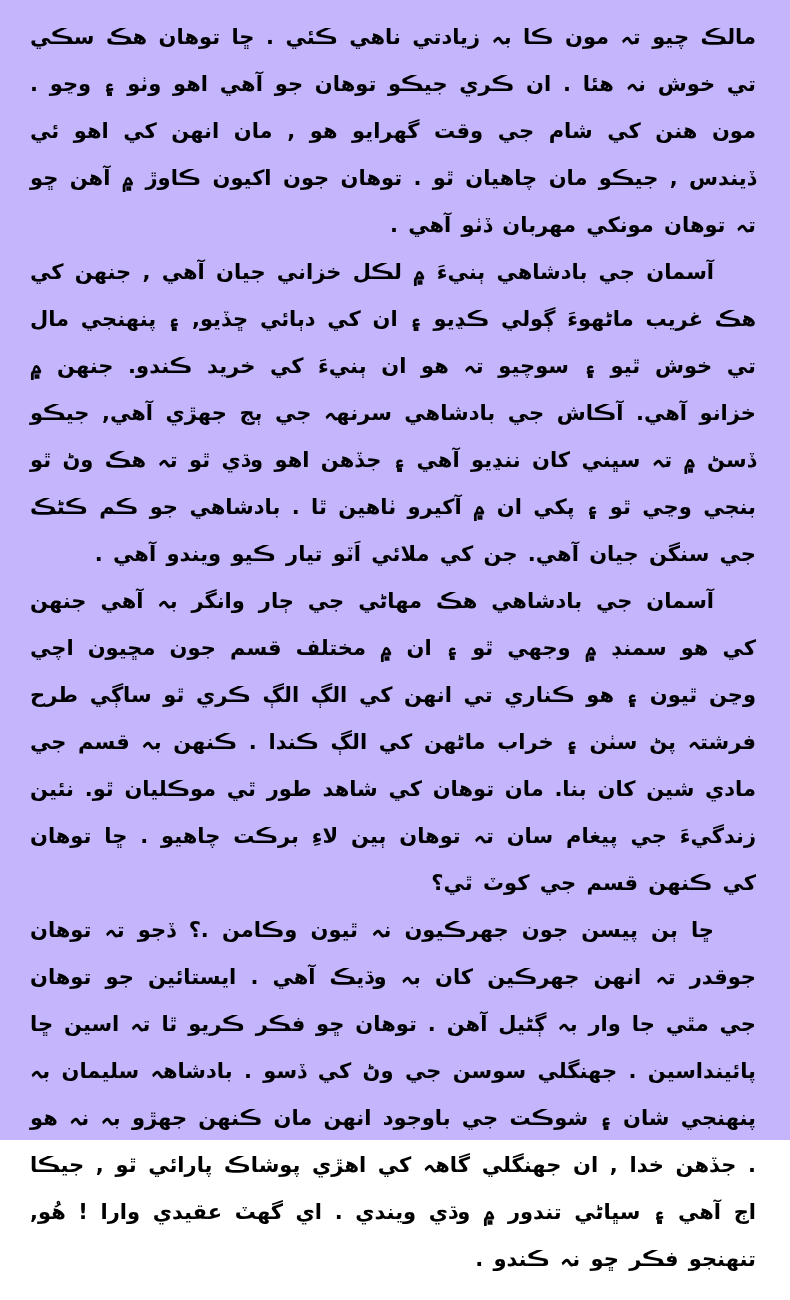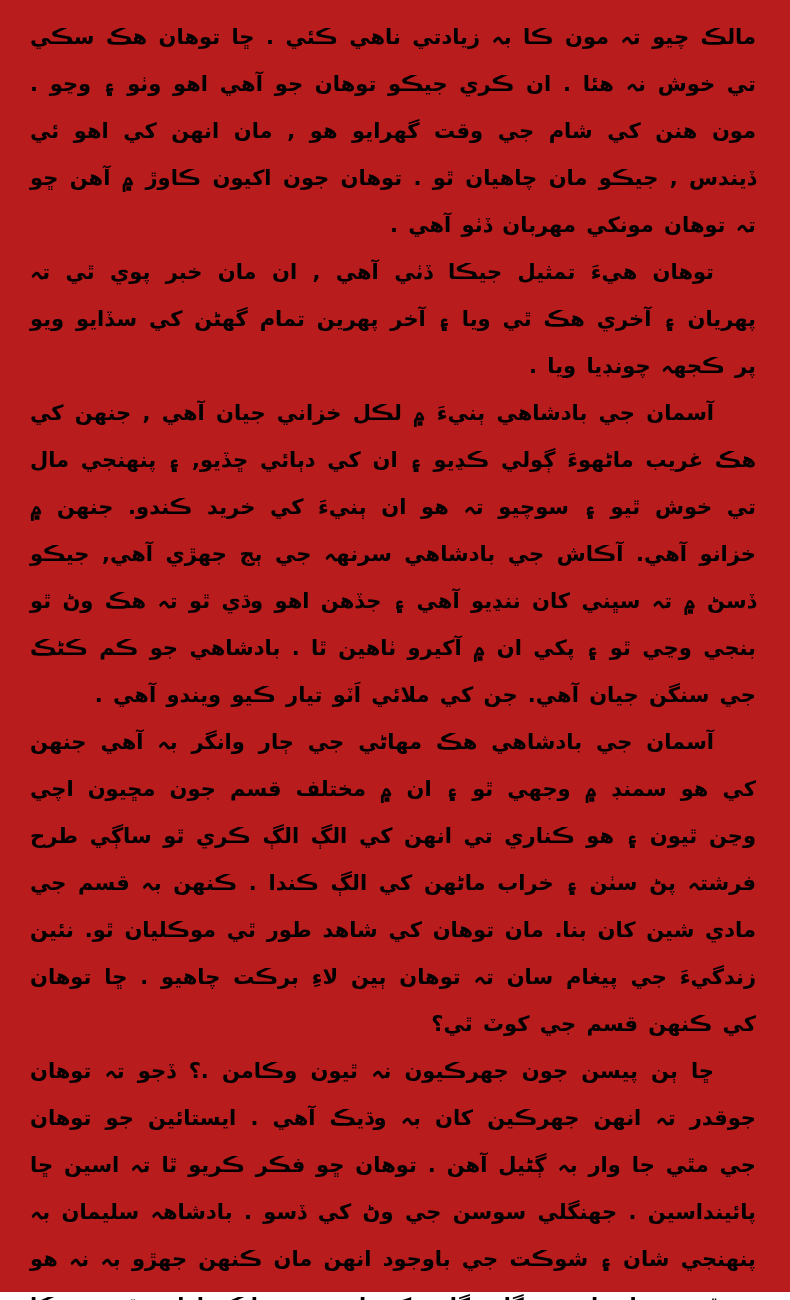--- a/index.html
+++ b/index.html
@@ -8,24 +8,24 @@
     background: #ffffff;
   }
   body {
     width: 790px;
     height: 1300px;
     overflow: hidden;
   }
   .page {
     box-sizing: border-box;
     width: 790px;
-    height: 1292px;
+    height: 1140px;
     padding: 14px 34px 10px 30px;
     direction: rtl;
-    background: #b91c1c;
+    background: #c4b5fd;
   }
   .para {
     font-family: "DejaVu Sans", sans-serif;
     font-weight: bold;
     font-size: 21px;
     line-height: 47px;
     color: #000000;
     text-align: justify;
     word-spacing: 3px;
     margin: 0;
@@ -35,21 +35,20 @@
   .para.indent {
     text-indent: 42px; 
   }
 </style>
 </head>
 <body>
 
 <div class="page">
   <p class="para">مالڪ چيو تہ مون ڪا بہ زيادتي ناهي ڪئي . ڇا توهان هڪ سڪي تي خوش نہ هئا . ان ڪري جيڪو توهان جو آهي اهو وٺو ۽ وڃو . مون هنن کي شام جي وقت گهرايو هو ,  مان انهن کي اهو ئي ڏيندس , جيڪو مان چاهيان ٿو . توهان جون اکيون ڪاوڙ ۾ آهن ڇو تہ توهان مونکي مهربان  ڏٺو آهي .</p>
 
-  <p class="para indent">توهان هيءَ تمثيل جيڪا ڏٺي آهي , ان مان خبر پوي ٿي تہ پهريان ۽ آخري هڪ ٿي ويا ۽ آخر پهرين تمام گهڻن کي سڏايو ويو پر ڪجهہ چونڊيا ويا .</p>
 
   <p class="para indent">آسمان جي بادشاهي ٻنيءَ ۾ لڪل خزاني جيان آهي , جنهن کي هڪ غريب ماڻهوءَ ڳولي ڪڍيو ۽ ان کي دٻائي ڇڏيو, ۽ پنهنجي مال تي خوش ٿيو ۽ سوچيو تہ هو ان ٻنيءَ کي خريد ڪندو.  جنهن ۾ خزانو آهي.  آڪاش جي بادشاهي سرنهہ جي ٻج جهڙي آهي, جيڪو ڏسڻ ۾ تہ سڀني کان ننڍيو آهي ۽ جڏهن اهو وڌي ٿو تہ هڪ وڻ ٿو بنجي وڃي ٿو ۽ پکي ان ۾ آکيرو ٺاهين ٿا . بادشاهي جو ڪم ڪڻڪ جي سنگن جيان آهي.  جن کي ملائي اَٽو تيار ڪيو ويندو آهي .</p>
 
   <p class="para indent">آسمان جي بادشاهي هڪ مهاڻي جي ڄار وانگر بہ آهي جنهن کي هو سمنڊ ۾ وجهي ٿو ۽ ان ۾ مختلف قسم جون مڇيون اچي وڃن ٿيون ۽ هو ڪناري تي انهن کي الڳ الڳ ڪري ٿو ساڳي طرح فرشتہ پڻ سٺن ۽ خراب ماڻهن کي الڳ ڪندا . ڪنهن بہ قسم جي مادي شين کان بنا.  مان توهان کي شاهد طور ٿي موڪليان ٿو. نئين زندگيءَ جي پيغام سان تہ توهان ٻين لاءِ برڪت چاهيو . ڇا توهان کي ڪنهن قسم جي کوٽ ٿي؟</p>
 
 
   <p class="para indent">ڇا ٻن پيسن جون جهرڪيون نہ ٿيون وڪامن .؟ ڏجو تہ توهان جوقدر تہ انهن جهرڪين کان بہ وڌيڪ آهي . ايستائين جو توهان جي مٿي جا وار بہ ڳڻيل آهن . توهان ڇو فڪر ڪريو ٿا تہ اسين ڇا پائينداسين . جهنگلي سوسن جي وڻ کي ڏسو . بادشاهہ سليمان بہ پنهنجي شان ۽ شوڪت جي باوجود انهن مان ڪنهن جهڙو بہ نہ هو . جڏهن خدا , ان جهنگلي گاهہ کي اهڙي پوشاڪ پارائي ٿو , جيڪا اڄ آهي ۽ سڀاڻي تندور ۾ وڌي ويندي . اي گهٽ عقيدي وارا ! هُو,  تنهنجو فڪر ڇو نہ ڪندو .</p>
 </div>
 
 </body></html>

